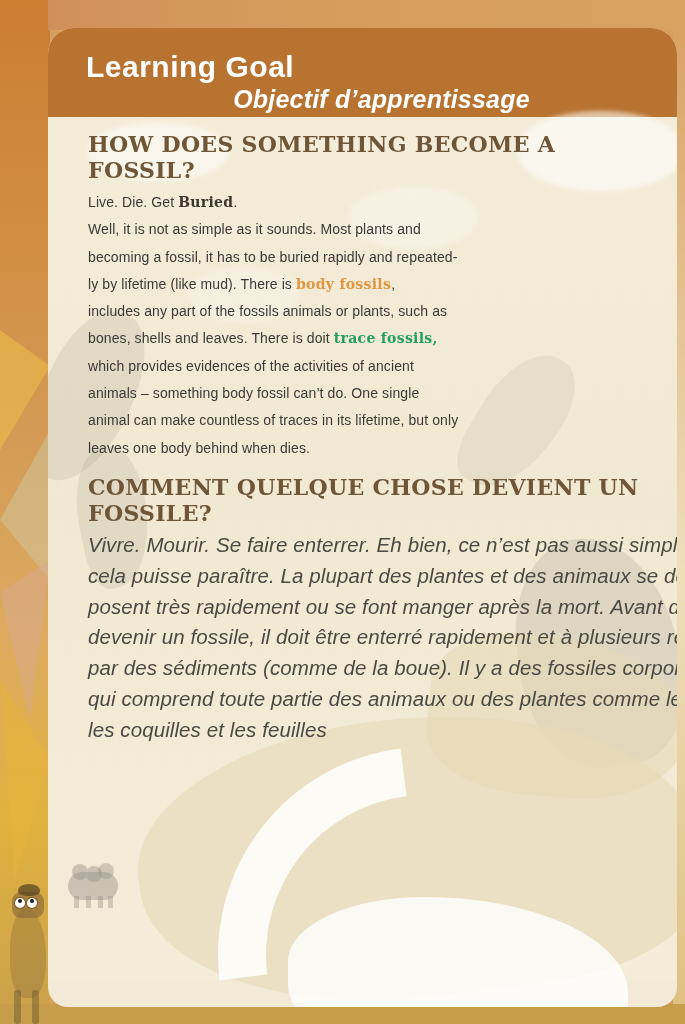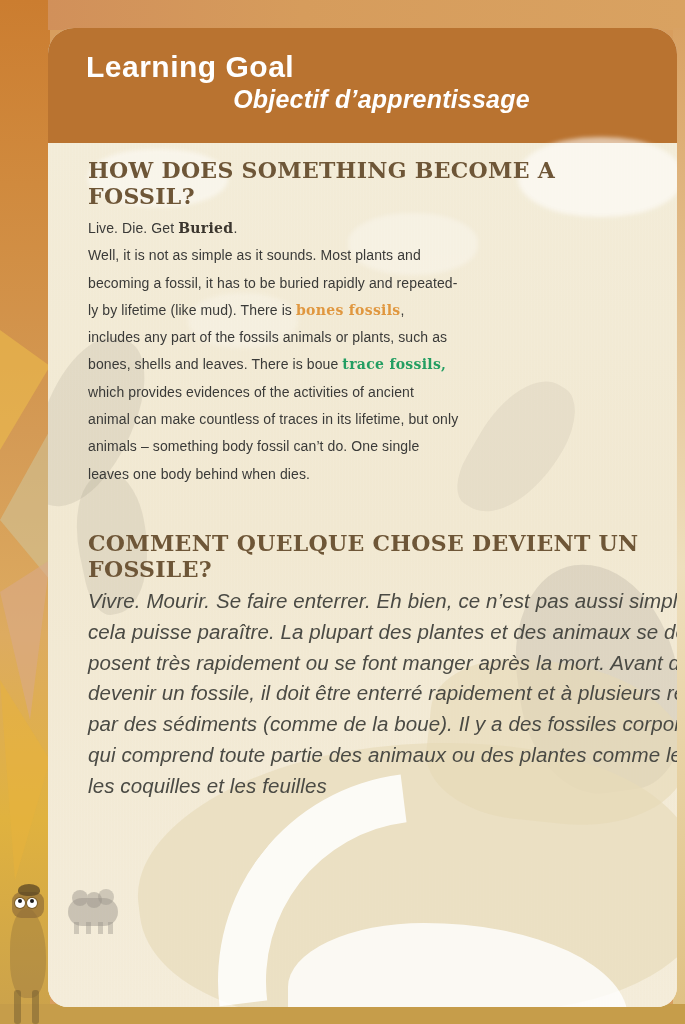--- a/index.html
+++ b/index.html
@@ -42,21 +42,21 @@
   .creature .tuft{position:absolute;left:16px;top:4px;width:22px;height:12px;background:rgba(90,70,35,.75);border-radius:50% 50% 40% 40%;}
   .creature .eye{position:absolute;top:18px;width:10px;height:10px;background:#fff;border-radius:50%;box-shadow:0 0 0 1px rgba(80,60,30,.5);}
   .creature .eye::after{content:"";position:absolute;left:3px;top:1px;width:4px;height:4px;background:#1a1a1a;border-radius:50%;}
   .creature .eye.e1{left:13px;} .creature .eye.e2{left:25px;}
   
   .card{
     position:absolute;left:48px;top:28px;width:629px;height:979px;
     border-radius:26px 26px 20px 20px;overflow:hidden;background:var(--card-bg);
   }
   .card-header{
-    position:relative;height:115px;background:var(--header-bg);
+    position:relative;height:89px;background:var(--header-bg);
     padding:22px 0 0 38px;box-sizing:border-box;
   }
   .card-title{
     color:var(--header-text);font-size:30px;font-weight:700;letter-spacing:.5px;line-height:34px;
   }
   .card-subtitle{
     color:var(--header-text);font-size:25px;font-weight:700;font-style:italic;letter-spacing:.2px;line-height:30px;text-align:center;
   }
   .card-body{
     position:relative;height:864px;box-sizing:border-box;
@@ -88,21 +88,21 @@
   .sheepsil::before{content:"";position:absolute;left:4px;top:-8px;width:16px;height:16px;background:rgba(150,145,135,.45);border-radius:50%;box-shadow:14px 2px 0 rgba(150,145,135,.45),26px -1px 0 rgba(150,145,135,.40);}
   .sheepsil::after{content:"";position:absolute;left:6px;top:24px;width:5px;height:12px;background:rgba(150,145,135,.40);box-shadow:12px 0 0 rgba(150,145,135,.40),24px 0 0 rgba(150,145,135,.40),34px 0 0 rgba(150,145,135,.40);}
   
   .section-heading{
     position:relative;margin:0;
     font-family:"DejaVu Serif","Liberation Serif",serif;
     font-weight:700;color:var(--heading-brown);
     font-size:22px;line-height:26px;letter-spacing:.3px;
   }
   .heading-en{margin-bottom:11px;}
-  .heading-fr{margin-top:37px;margin-bottom:7px;}
+  .heading-fr{margin-top:7px;margin-bottom:7px;}
   .para{position:relative;margin:0;}
   .para .tl{white-space:pre;}
   .para-en .tl{height:27.3px;font-size:14px;color:var(--body-text);letter-spacing:.1px;}
   .para-fr .tl{height:30.8px;font-size:20.5px;font-style:italic;color:var(--french-text);letter-spacing:.1px;}
   .slab{font-family:"DejaVu Serif","Liberation Serif",serif;font-weight:700;color:#3b362e;letter-spacing:.3px;}
   .orange{font-family:"DejaVu Serif","Liberation Serif",serif;font-weight:700;color:var(--accent-orange);letter-spacing:.3px;}
   .green{font-family:"DejaVu Serif","Liberation Serif",serif;font-weight:700;color:var(--accent-green);letter-spacing:.3px;}
 </style>
 </head>
 <body>
@@ -146,26 +146,26 @@
     <div class="bone-tan2"></div>
     <div class="bone-white"></div>
     <div class="bone-white2"></div>
     <div class="sheepsil"></div>
 
     <h2 class="section-heading heading-en">HOW DOES SOMETHING BECOME A FOSSIL?</h2>
     <div class="para para-en">
         <div class="tl"><span>Live. Die. Get </span><span class="slab">Buried</span><span>.</span></div>
         <div class="tl"><span>Well, it is not as simple as it sounds. Most plants and</span></div>
         <div class="tl"><span>becoming a fossil, it has to be buried rapidly and repeated-</span></div>
-        <div class="tl"><span>ly by lifetime (like mud). There is </span><span class="orange">bones fossils</span><span>,</span></div>
+        <div class="tl"><span>ly by lifetime (like mud). There is </span><span class="orange">body fossils</span><span>,</span></div>
         <div class="tl"><span>includes any part of the fossils animals or plants, such as</span></div>
-        <div class="tl"><span>bones, shells and leaves. There is boue </span><span class="green">trace fossils,</span></div>
+        <div class="tl"><span>bones, shells and leaves. There is doit </span><span class="green">trace fossils,</span></div>
         <div class="tl"><span>which provides evidences of the activities of ancient</span></div>
+        <div class="tl"><span>animals – something body fossil can’t do. One single</span></div>
         <div class="tl"><span>animal can make countless of traces in its lifetime, but only</span></div>
-        <div class="tl"><span>animals – something body fossil can’t do. One single</span></div>
         <div class="tl"><span>leaves one body behind when dies.</span></div>
       </div>
 
     <h2 class="section-heading heading-fr">
         <div class="tl"><span>COMMENT QUELQUE CHOSE DEVIENT UN</span></div>
         <div class="tl"><span>FOSSILE?</span></div>
       </h2>
     <div class="para para-fr">
         <div class="tl"><span>Vivre. Mourir. Se faire enterrer. Eh bien, ce n’est pas aussi simple que</span></div>
         <div class="tl"><span>cela puisse paraître. La plupart des plantes et des animaux se décom-</span></div>

